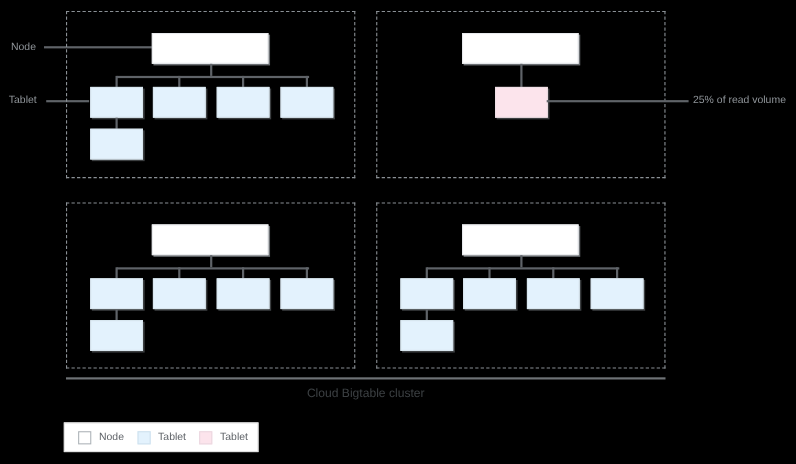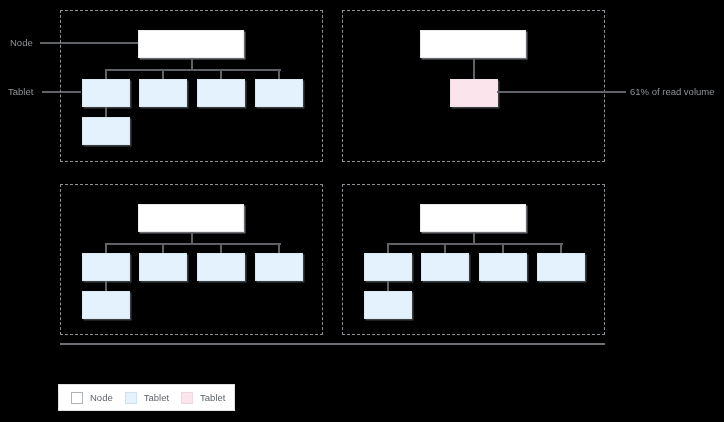--- a/index.html
+++ b/index.html
@@ -131,23 +131,24 @@
       <div class="tablet-box blue" style="position: absolute; left: 78px; top: 68px; width: 48px; height: 28px;"></div>
       <div class="line" style="position: absolute; left: 159px; top: 58px; width: 2px; height: 10px;"></div>
       <div class="tablet-box blue" style="position: absolute; left: 136px; top: 68px; width: 48px; height: 28px;"></div>
       <div class="line" style="position: absolute; left: 217px; top: 58px; width: 2px; height: 10px;"></div>
       <div class="tablet-box blue" style="position: absolute; left: 194px; top: 68px; width: 48px; height: 28px;"></div>
       <div class="line" style="position: absolute; left: 44px; top: 96px; width: 2px; height: 10px;"></div>
       <div class="tablet-box blue" style="position: absolute; left: 21px; top: 106px; width: 48px; height: 28px;"></div>
     </div>
 
   <div class="line" style="left:497px;top:91px;width:129px;height:2px;"></div>
-  <div class="callout" style="left:630px;top:86px;">61% of read volume</div>
+  <div class="callout" style="left:630px;top:86px;">25% of read volume</div>
 
   <div class="line cluster-line" style="left:60px;top:343px;width:545px;height:2px;"></div>
+  <div class="cluster-label" style="left:60px;top:352px;width:545px;">Cloud Bigtable cluster</div>
 
   <div class="legend" style="left:58px;top:384px;width:177px;height:27px;">
     <span class="swatch node"></span>
     <span class="legend-label">Node</span>
     <span class="swatch tablet"></span>
     <span class="legend-label">Tablet</span>
     <span class="swatch hot"></span>
     <span class="legend-label">Tablet</span>
   </div>
 

